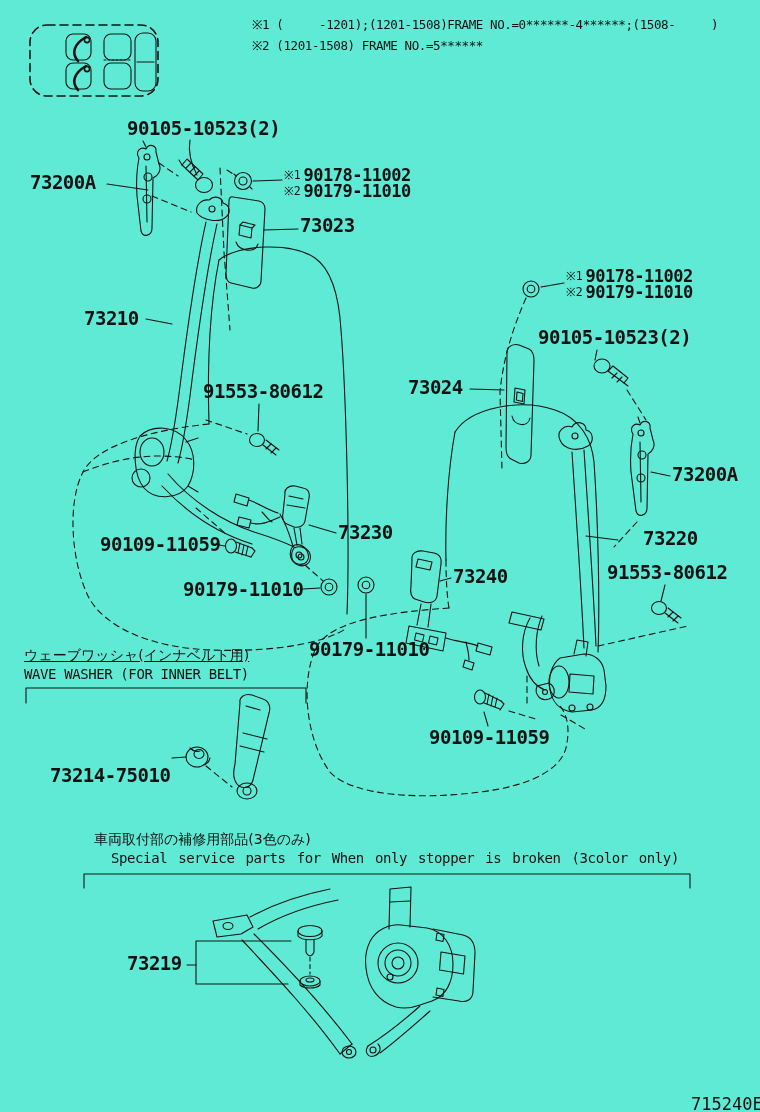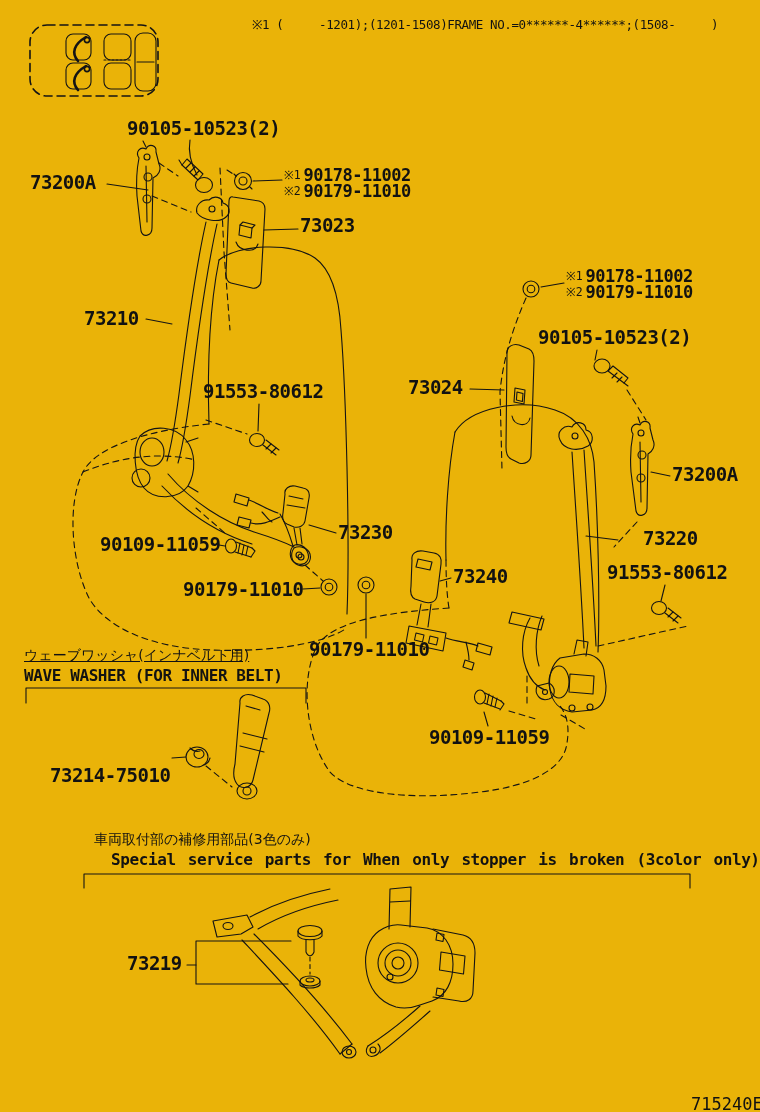--- a/index.html
+++ b/index.html
@@ -1,27 +1,27 @@
 <!DOCTYPE html>
 <html><head>
 <meta charset="utf-8">
 <style>
   html,body{margin:0;padding:0;background:#e8e8e8;}
-  #page{position:relative;width:760px;height:1112px;background:#eab308;overflow:hidden;
+  #page{position:relative;width:760px;height:1112px;background:#5eead4;overflow:hidden;
         font-family:"DejaVu Sans Mono",monospace;color:#121212;}
   #art{position:absolute;left:0;top:0;}
   .lbl{position:absolute;white-space:pre;font-family:"DejaVu Sans Mono",monospace;
        font-weight:bold;font-size:19px;letter-spacing:-0.5px;line-height:21px;color:#121212;}
   .note{position:absolute;white-space:pre;font-weight:normal;font-size:12.5px;letter-spacing:-0.4px;}
   .ref{position:absolute;}
   .ref-row{display:flex;align-items:center;line-height:16px;height:16px;}
   .ref-prefix{font-size:11.5px;font-weight:normal;margin-right:3px;}
   .ref-num{font-size:17px;font-weight:bold;letter-spacing:-0.5px;}
   .jp{position:absolute;font-family:"DejaVu Sans",sans-serif;font-weight:500;font-size:14px;white-space:pre;}
-  .en-note{position:absolute;font-weight:bold;font-size:16px;letter-spacing:-0.4px;white-space:pre;}
+  .en-note{position:absolute;font-weight:normal;font-size:14px;letter-spacing:-0.4px;white-space:pre;}
   .special-en{word-spacing:3px;margin-left:27px;}
   .code{position:absolute;font-weight:normal;font-size:17px;margin-top:10px;}
 </style>
 </head>
 <body>
 
 <div id="page">
 
 <svg id="art" width="760" height="1112" viewBox="0 0 760 1112" fill="none" stroke="#141414" stroke-width="1.1" stroke-linecap="round" stroke-linejoin="round">
 
@@ -287,20 +287,21 @@
     <path d="M303,589 L320,588"></path>
     <path d="M451,578 L440,581"></path>
     <path d="M366,638 L366,594"></path>
     <path d="M488,726 L484,712"></path>
     <path d="M172,758 L186,757"></path>
     <path d="M187,965 L196,965"></path>
   </g>
 </svg>
 
 <div class="note" style="left:252px;top:16px;">※1 (     -1201);(1201-1508)FRAME NO.=0******-4******;(1508-     )</div>
+<div class="note" style="left:252px;top:37px;">※2 (1201-1508) FRAME NO.=5******</div>
 
 <div class="lbl" style="left:127px;top:118px;">90105-10523(2)</div>
 <div class="lbl" style="left:30px;top:172px;">73200A</div>
 
 <div class="ref" style="left:284px;top:167px;">
   <div class="ref-row">
         <span class="ref-prefix">※1</span>
         <span class="ref-num">90178-11002</span>
       </div>
   <div class="ref-row">

